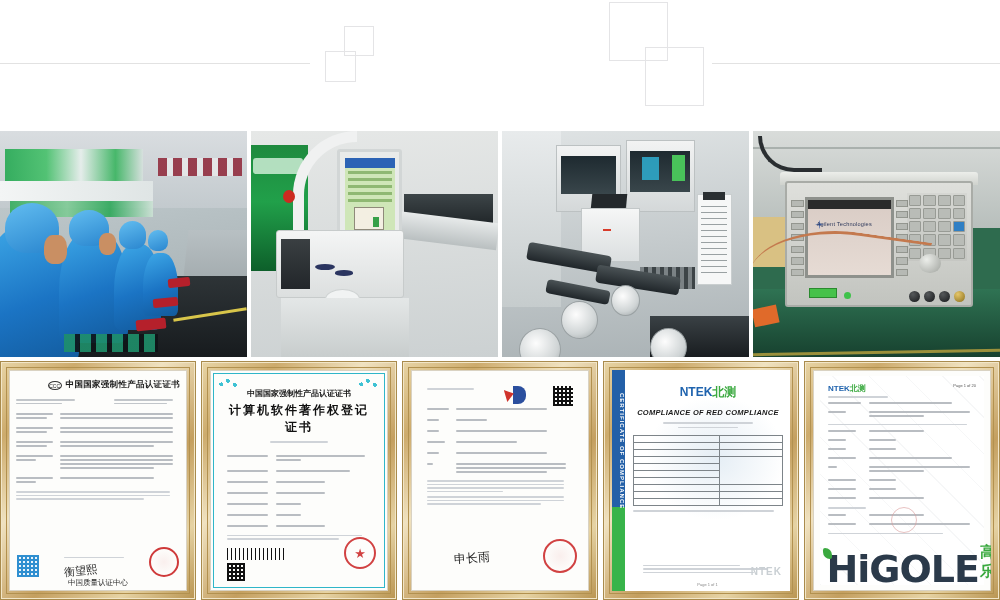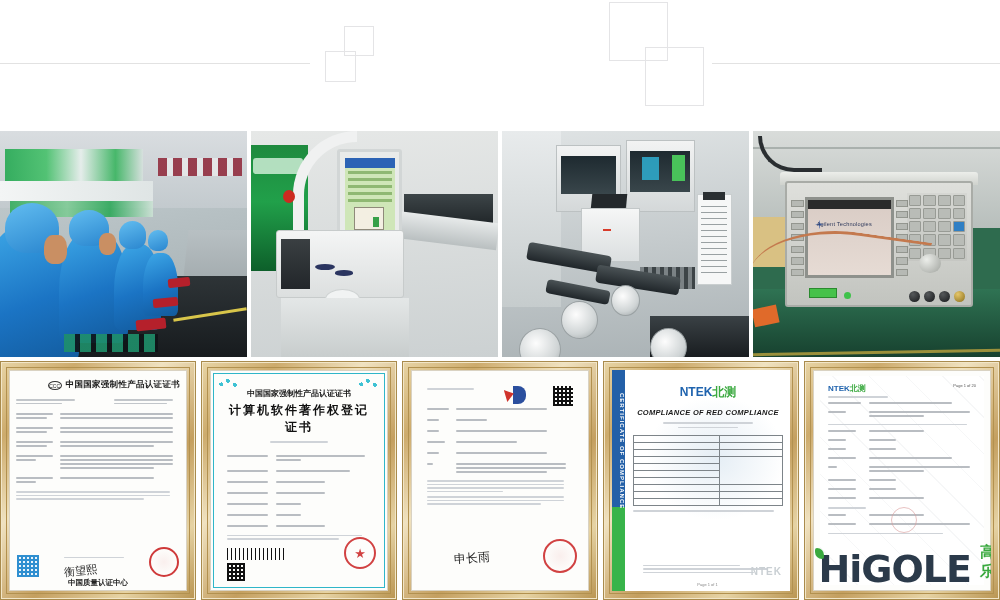--- a/index.html
+++ b/index.html
@@ -269,21 +269,21 @@
       background:
         repeating-linear-gradient(90deg,#2f8fd0 0 2px,transparent 2px 4px),
         repeating-linear-gradient(0deg,#2f8fd0 0 2px,transparent 2px 4px),
         #eaf4fb; }
   .c1 .sign { font-size:11px; color:#222; font-family:"DejaVu Serif", serif;
       transform: rotate(-6deg); }
   .c1 .seal { width:30px; height:30px; border-radius:50%;
       border:2px solid #cf3a3a; color:#cf3a3a;
       background: radial-gradient(circle,rgba(207,58,58,.07),transparent 70%); }
   .c1 .cqc { position:absolute; left:0; right:0; bottom:3px; text-align:center;
-      font-size:7.5px; color:#222; font-weight:700; }
+      font-size:7.5px; color:#222; font-weight:400; }
 
   
   .c2 .orn { position:absolute; inset:3px; border:1.5px solid #2fb6c9; }
   .c2 .orn::before, .c2 .orn::after { content:""; position:absolute; width:26px; height:14px; }
   .c2 .orn::before { left:2px; top:2px;
       background: radial-gradient(circle at 20% 60%,#3fc2d4 0 2px,transparent 2px),
                   radial-gradient(circle at 45% 35%,#3fc2d4 0 2px,transparent 2px),
                   radial-gradient(circle at 72% 62%,#3fc2d4 0 2px,transparent 2px); }
   .c2 .orn::after { right:2px; top:2px;
       background: radial-gradient(circle at 20% 60%,#3fc2d4 0 2px,transparent 2px),
@@ -358,21 +358,21 @@
         #fff; }
   .c5 .brand { font-size:8px; font-weight:700; }
   .c5 .brand .n { color:#1f63ae; } .c5 .brand .g { color:#3aa93f; }
   .c5 .topline { display:flex; justify-content:space-between; align-items:flex-start; }
   .c5 .pg { font-size:4px; color:#555; }
   .c5 .title { text-align:center; font-size:14px; font-weight:700; color:#111;
       letter-spacing:.5px; margin:7px 0 8px; }
   .c5 .row { display:flex; gap:5px; margin-bottom:3px; }
   .c5 .row .lbl { width:24%; }
   .c5 .logo { position:absolute; right:-4px; bottom:6px; display:flex;
-      align-items:flex-end; gap:9px;padding-left:48px; }
+      align-items:flex-end; gap:1px;padding-left:48px; }
   .c5 .logo .word { font-size:38px; font-weight:700; color:#2b3a4a;
       letter-spacing:-1px; line-height:.82; font-family:"DejaVu Sans", sans-serif; }
   .c5 .logo .cn { font-size:15px; color:#3aa93f; font-weight:700; margin-bottom:4px; }
   .c5 .logo .leaf { position:absolute; left:44px; bottom:26px; width:9px; height:11px;
       background:#3aa93f; border-radius:2px 7px 2px 7px; }
   .c5 .seal { position:absolute; left:44%; bottom:58px; width:26px; height:26px;
       border-radius:50%; border:1.5px solid #d89a9a; opacity:.6; }
 </style>
 </head>
 <body>

